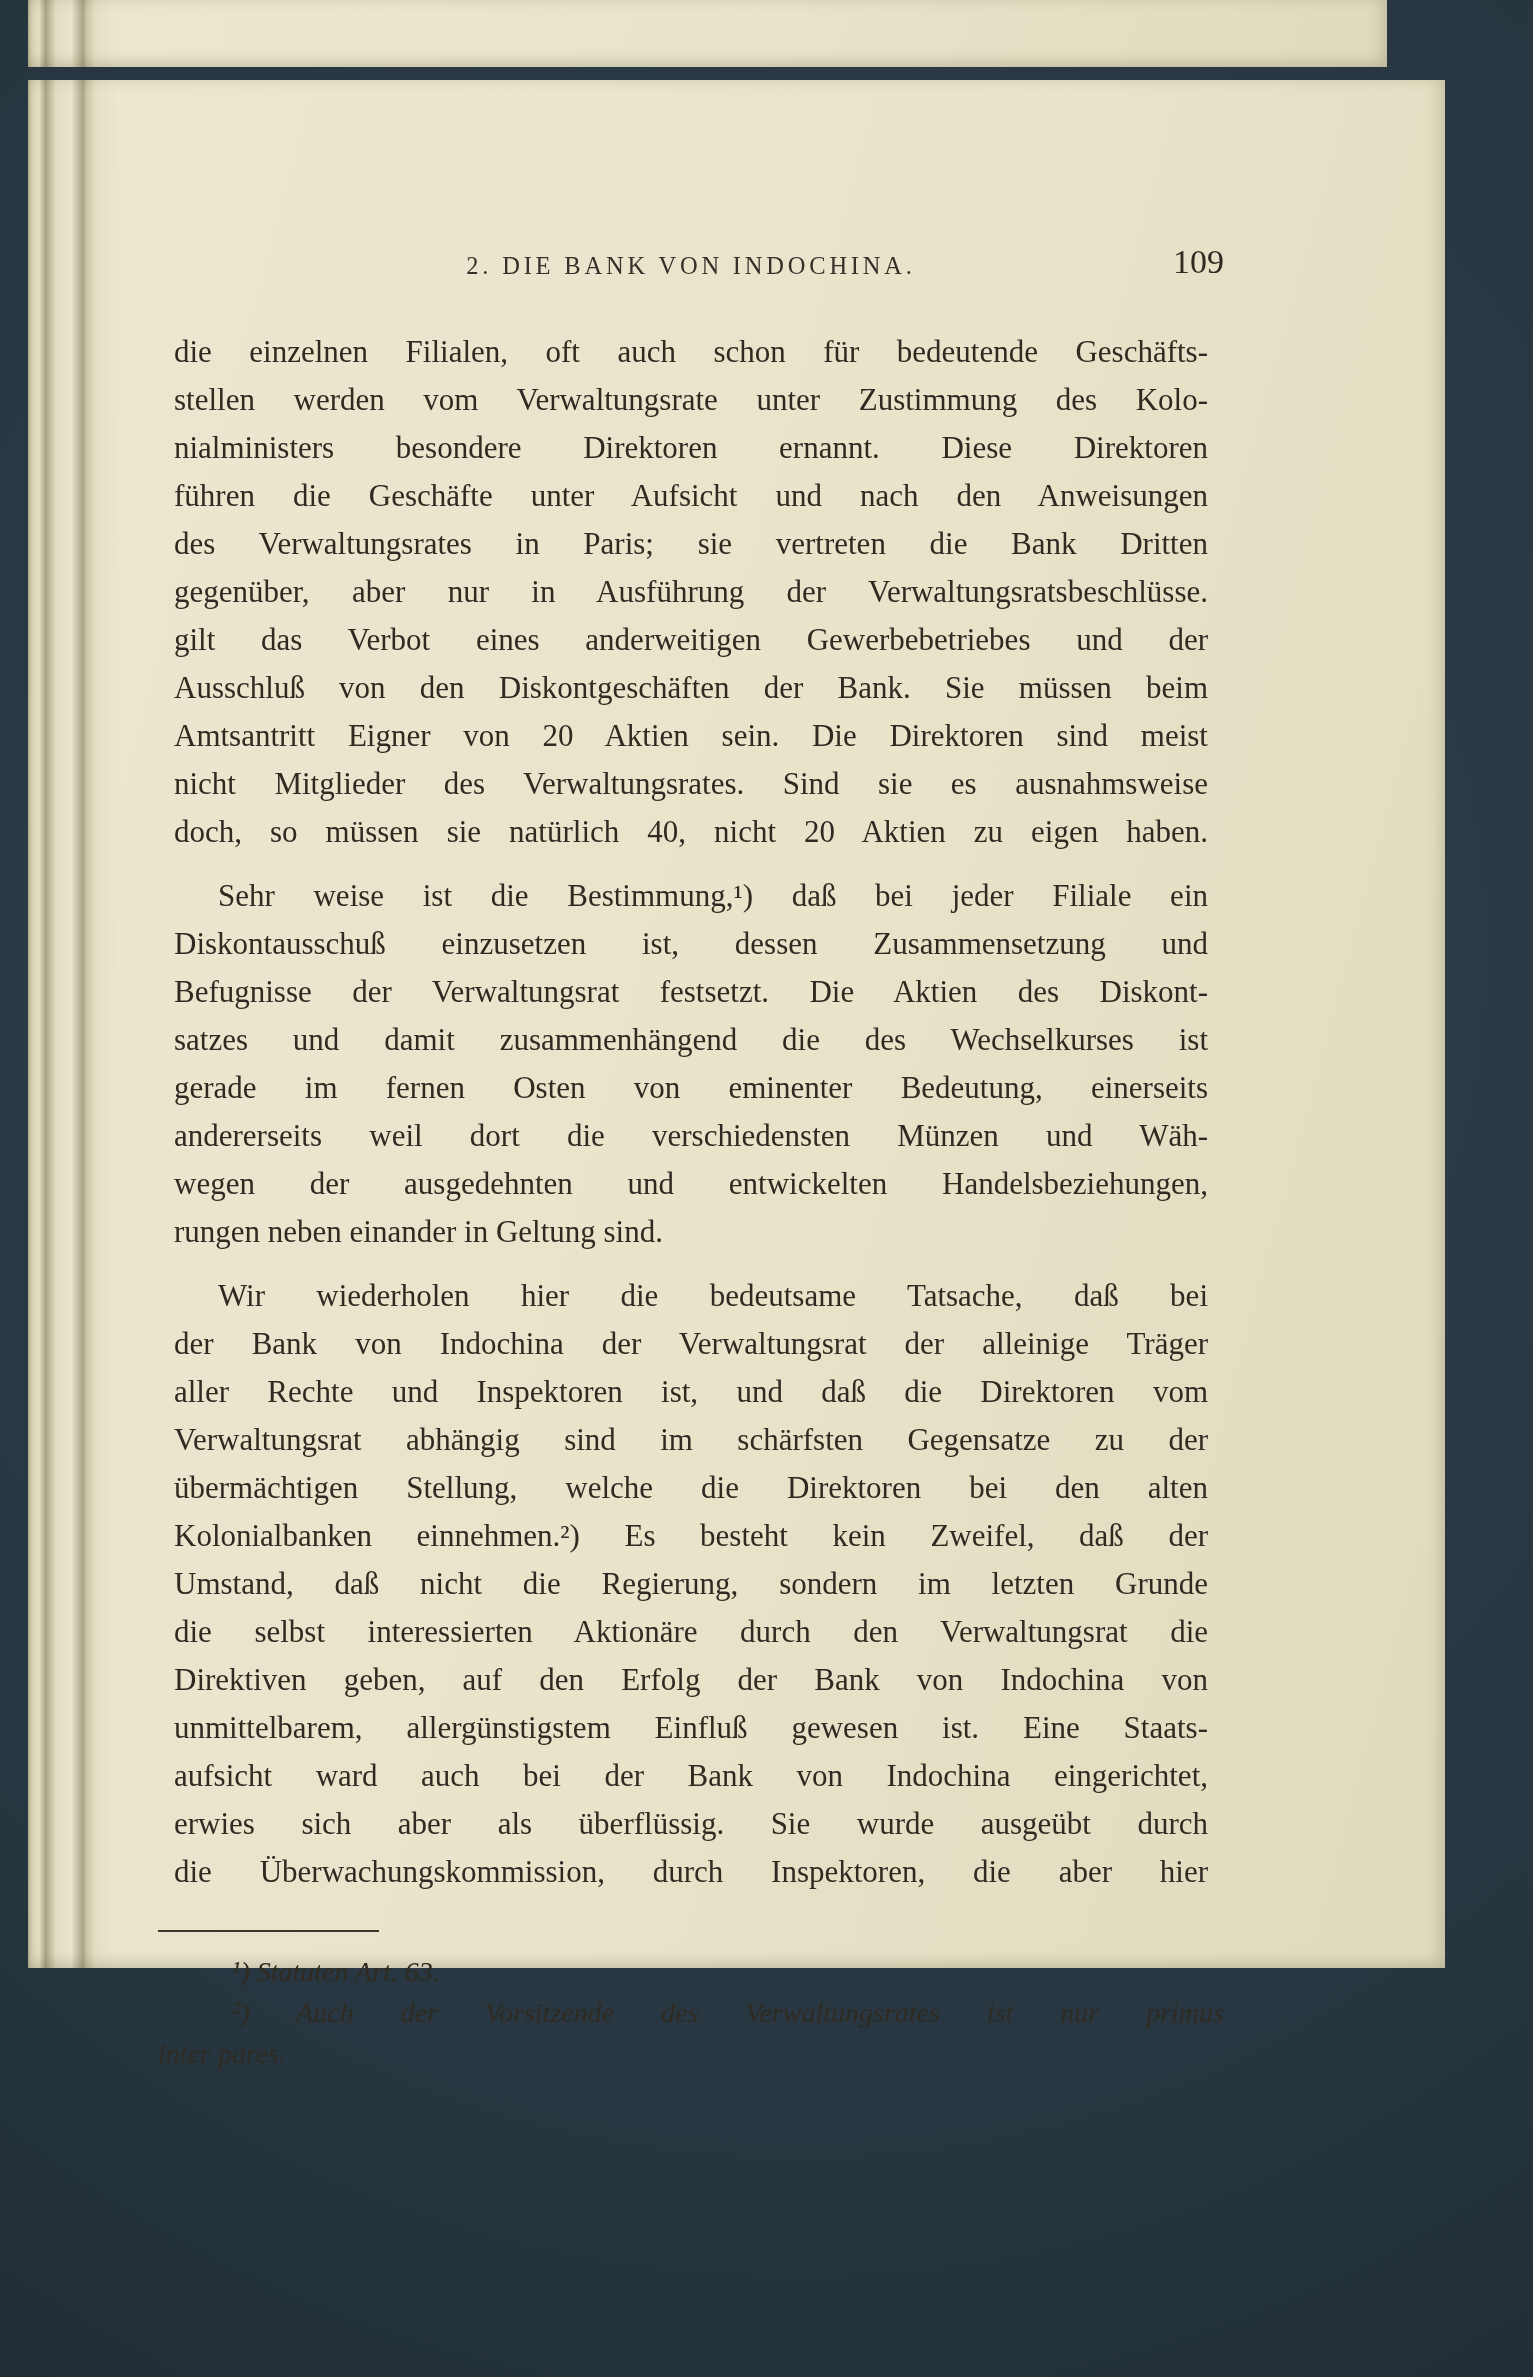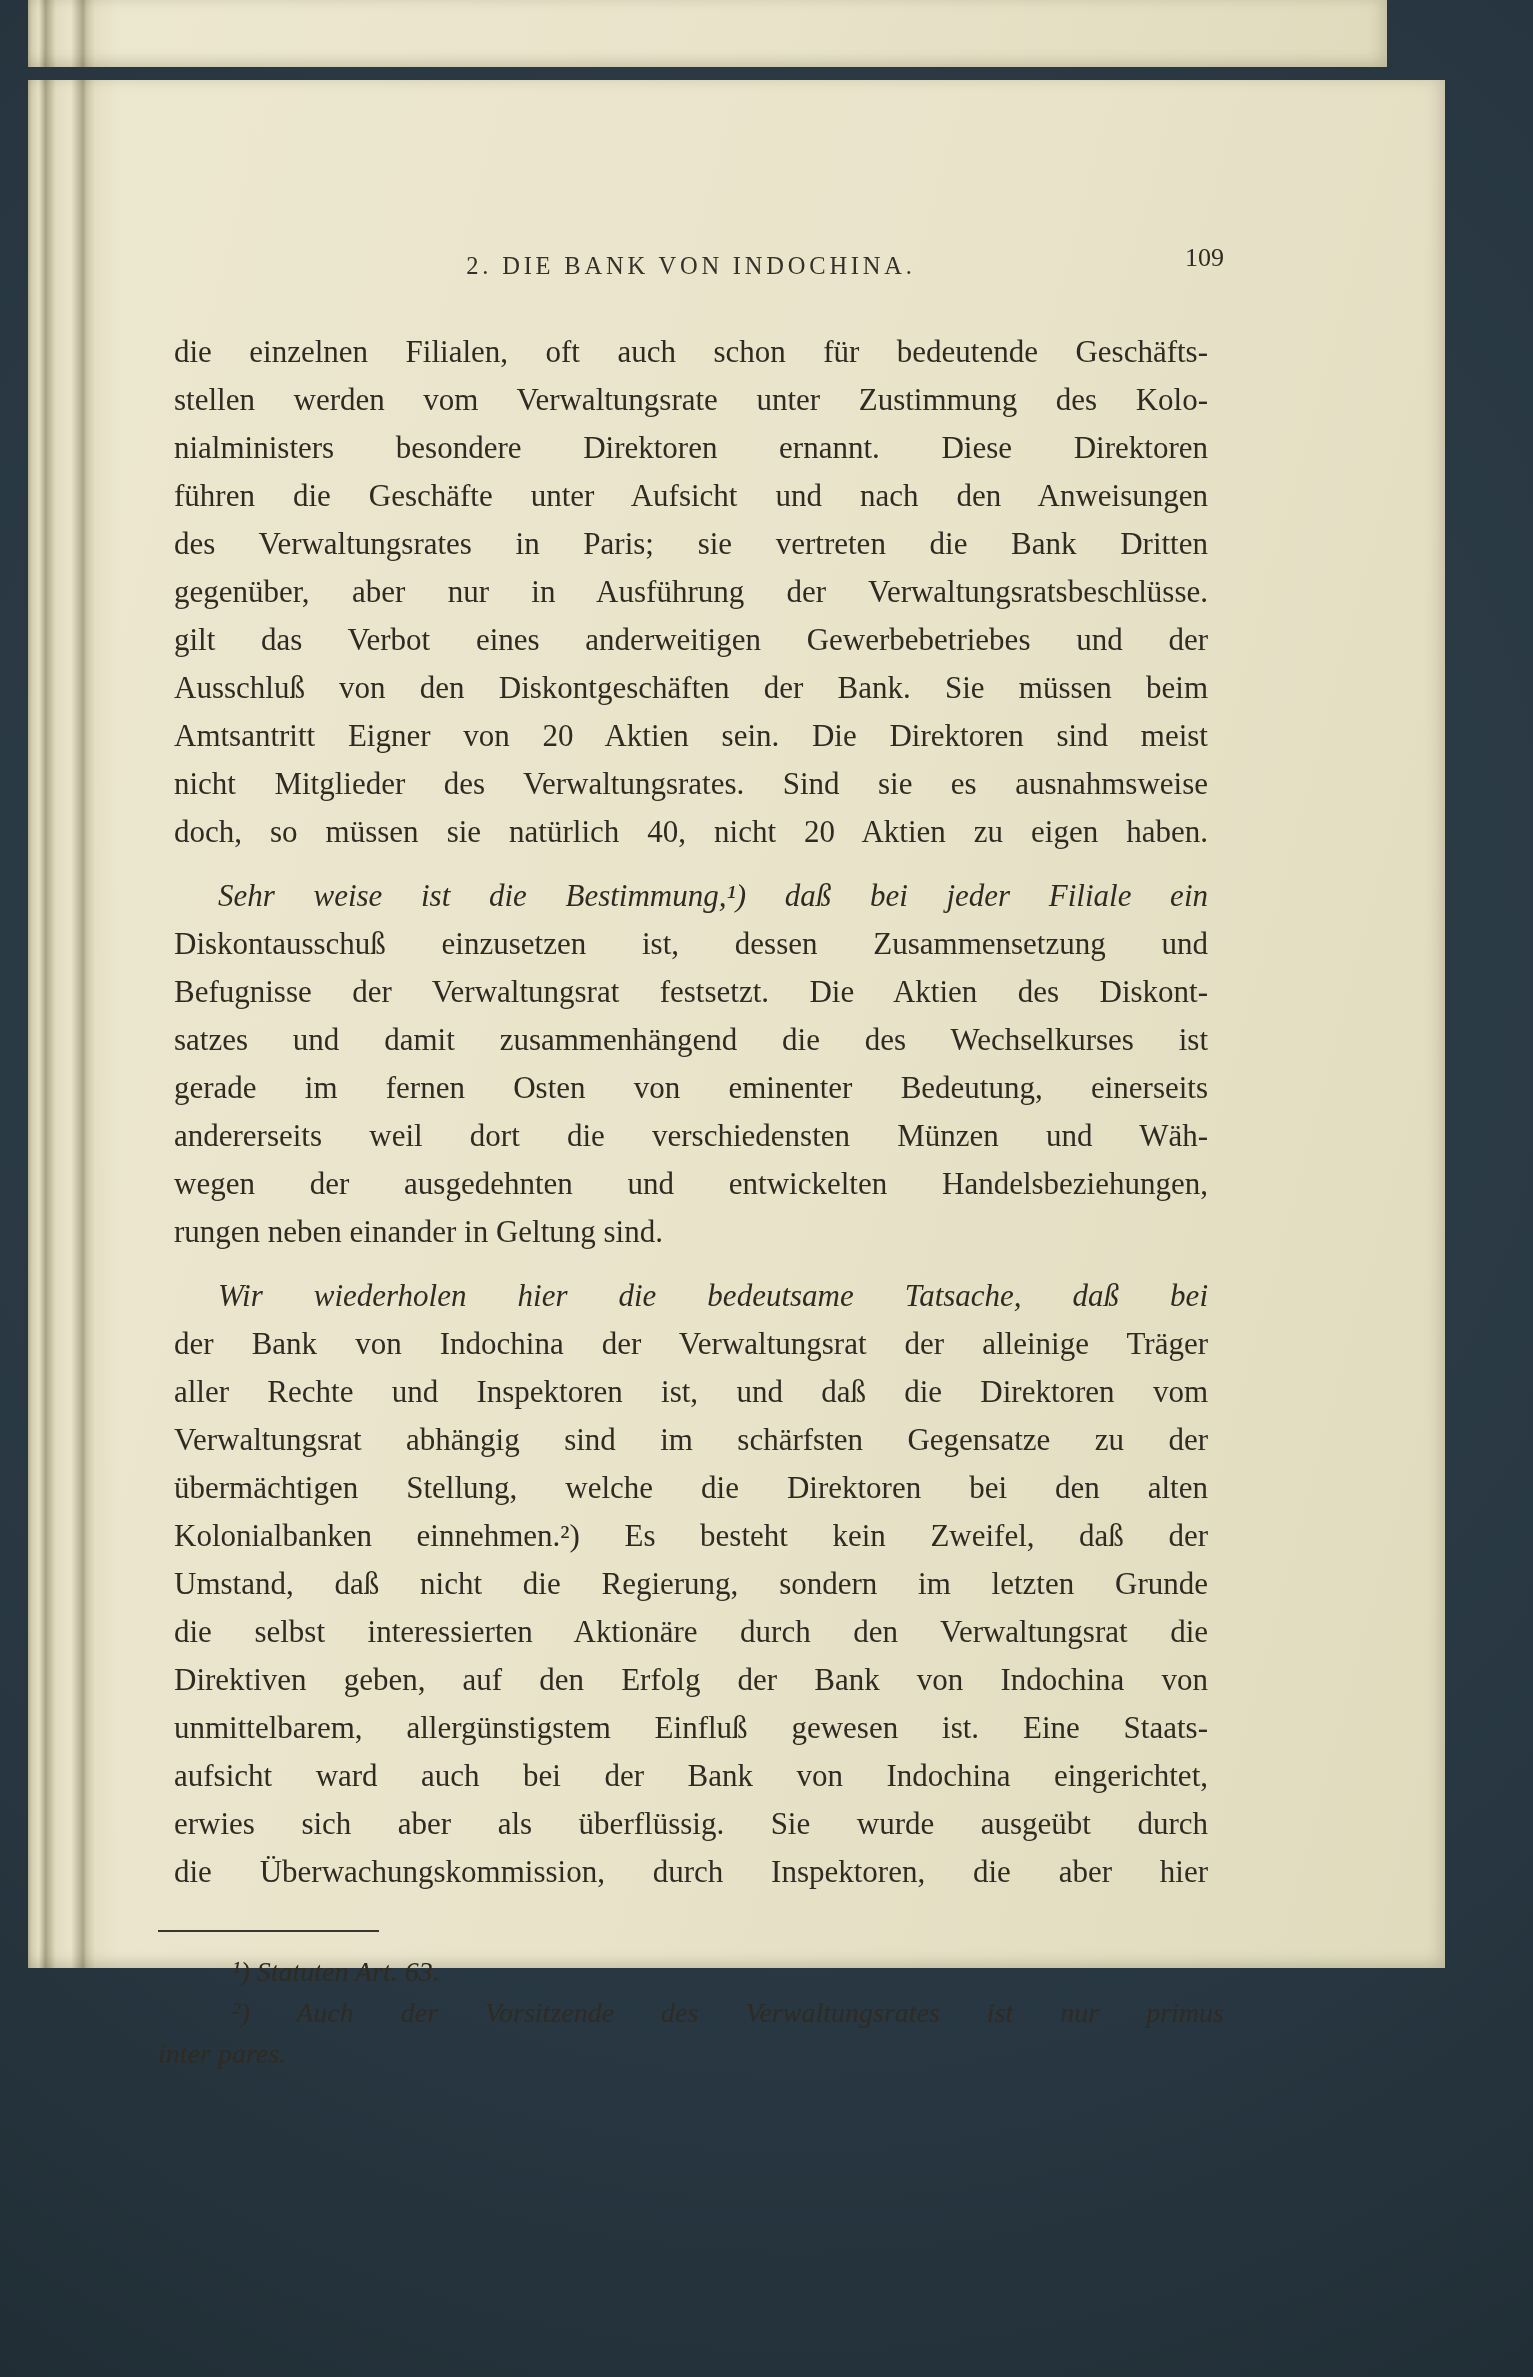--- a/index.html
+++ b/index.html
@@ -54,39 +54,39 @@
     top: 9.2px;
     text-align: center;
     font-size: 24.5px;
     letter-spacing: 3.8px;
     color: #35312a;
   }
   .page-number {
     position: absolute;
     right: 0;
     top: 0;
-    font-size: 26px;
+    font-size: 34px;
     color: #2f2b22;
   }
   .body-text {
     position: absolute;
     left: 130px;
     top: 232px;
     width: 1066px;
     font-size: 31px;
     line-height: 48px;
     color: #2f2b22;
   }
   .paragraph { margin: 16px; }
   .line {
     text-align: justify;
     text-align-last: justify;
   }
   .line.last { text-align-last: left; }
-  .line.para-indent { text-indent: 44px; font-style: italic; }
+  .line.para-indent { text-indent: 44px; }
   .fn-rule {
     position: absolute;
     left: 130px;
     top: 1850px;
     width: 221px;
     height: 0;
     border-top: 2.3px solid #3a362b;
   }
   .footnotes {
     position: absolute;

